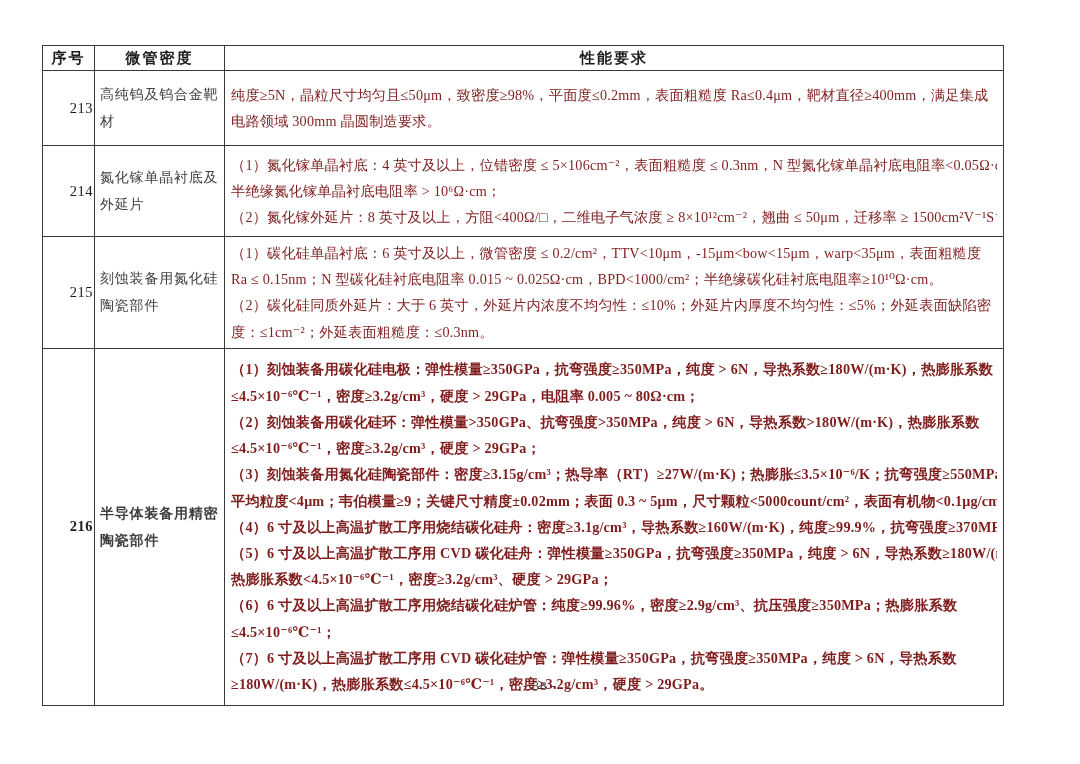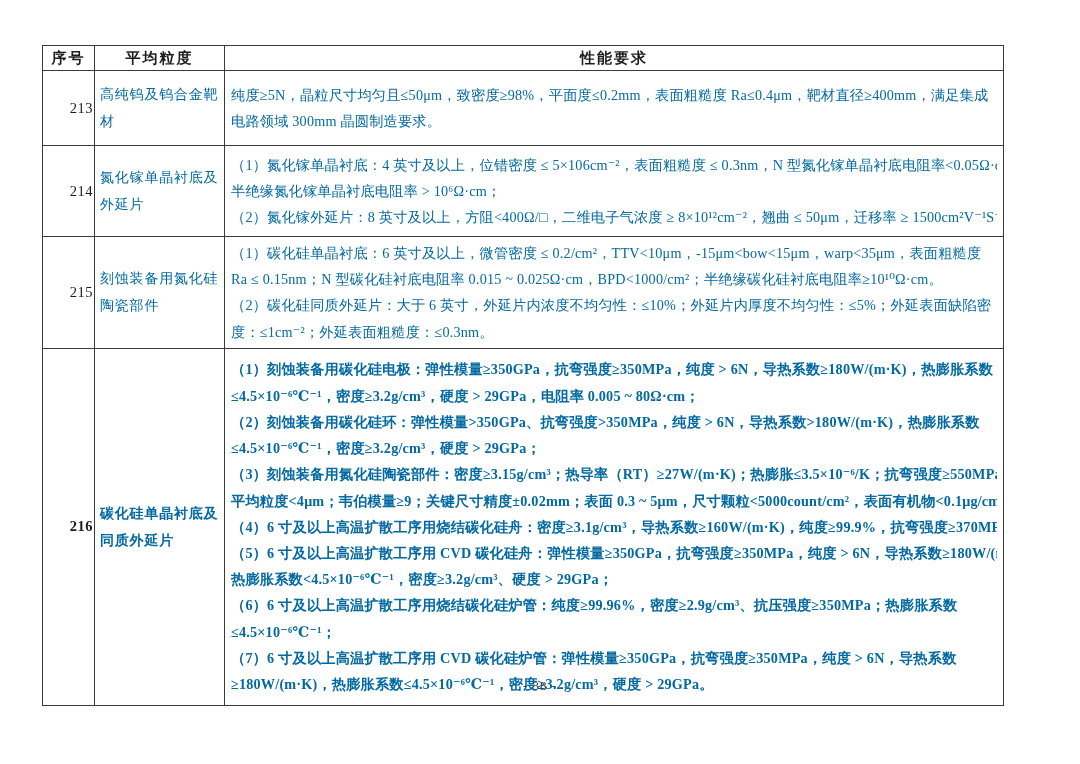--- a/index.html
+++ b/index.html
@@ -23,26 +23,26 @@
     font-size:15px; font-weight:bold; letter-spacing:2px;
     height:22px; text-align:center; padding:1px 2px;
     color:#1c1c1c;
   }
   td.no {
     text-align:right; vertical-align:middle;
     font-size:14.5px; letter-spacing:0.5px; color:#1c1c1c;
   }
   td.name {
     vertical-align:middle; font-size:14px; letter-spacing:0.8px;
-    line-height:27px; padding:4px 5px; color:#0369a1;
+    line-height:27px; padding:4px 5px; color:#404040;
     word-break:break-all;
   }
   td.req {
     vertical-align:middle; font-size:14.2px; letter-spacing:0.2px;
-    line-height:26.2px; padding:3px 6px; color:#0369a1;
+    line-height:26.2px; padding:3px 6px; color:#7f1d1d;
   }
   td.req .line { white-space:nowrap; overflow:hidden; }
   tr.r213 td { height:66px; }
   tr.r214 td { height:82px; }
   tr.r215 td { height:99px; }
   tr.r216 td { height:348px;font-weight:bold; }
   .footer {
     position:absolute; left:0; top:678px; width:1080px;
     text-align:center; font-size:13px; letter-spacing:1px; color:#333;
   }
@@ -54,21 +54,21 @@
 
   <table class="materials">
     <colgroup>
       <col class="c-no">
         <col class="c-name">
         <col>
     </colgroup>
     <thead>
       <tr>
         <th class="hdr">序号</th>
-        <th class="hdr">平均粒度</th>
+        <th class="hdr">微管密度</th>
         <th class="hdr">性能要求</th>
       </tr>
     </thead>
     <tbody>
       <tr class="r213">
         <td class="no">213</td>
         <td class="name">高纯钨及钨合金靶材</td>
         <td class="req">
           <div class="line">纯度≥5N，晶粒尺寸均匀且≤50μm，致密度≥98%，平面度≤0.2mm，表面粗糙度 Ra≤0.4μm，靶材直径≥400mm，满足集成</div>
           <div class="line">电路领域 300mm 晶圆制造要求。</div>
@@ -88,21 +88,21 @@
         <td class="name">刻蚀装备用氮化硅陶瓷部件</td>
         <td class="req">
           <div class="line">（1）碳化硅单晶衬底：6 英寸及以上，微管密度 ≤ 0.2/cm²，TTV&lt;10μm，-15μm&lt;bow&lt;15μm，warp&lt;35μm，表面粗糙度</div>
           <div class="line">Ra ≤ 0.15nm；N 型碳化硅衬底电阻率 0.015 ~ 0.025Ω·cm，BPD&lt;1000/cm²；半绝缘碳化硅衬底电阻率≥10¹⁰Ω·cm。</div>
           <div class="line">（2）碳化硅同质外延片：大于 6 英寸，外延片内浓度不均匀性：≤10%；外延片内厚度不均匀性：≤5%；外延表面缺陷密</div>
           <div class="line">度：≤1cm⁻²；外延表面粗糙度：≤0.3nm。</div>
         </td>
       </tr>
       <tr class="r216">
         <td class="no">216</td>
-        <td class="name">碳化硅单晶衬底及同质外延片</td>
+        <td class="name">半导体装备用精密陶瓷部件</td>
         <td class="req">
           <div class="line">（1）刻蚀装备用碳化硅电极：弹性模量≥350GPa，抗弯强度≥350MPa，纯度 &gt; 6N，导热系数≥180W/(m·K)，热膨胀系数</div>
           <div class="line">≤4.5×10⁻⁶℃⁻¹，密度≥3.2g/cm³，硬度 &gt; 29GPa，电阻率 0.005 ~ 80Ω·cm；</div>
           <div class="line">（2）刻蚀装备用碳化硅环：弹性模量&gt;350GPa、抗弯强度&gt;350MPa，纯度 &gt; 6N，导热系数&gt;180W/(m·K)，热膨胀系数</div>
           <div class="line">≤4.5×10⁻⁶℃⁻¹，密度≥3.2g/cm³，硬度 &gt; 29GPa；</div>
           <div class="line">（3）刻蚀装备用氮化硅陶瓷部件：密度≥3.15g/cm³；热导率（RT）≥27W/(m·K)；热膨胀≤3.5×10⁻⁶/K；抗弯强度≥550MPa；</div>
           <div class="line">平均粒度&lt;4μm；韦伯模量≥9；关键尺寸精度±0.02mm；表面 0.3 ~ 5μm，尺寸颗粒&lt;5000count/cm²，表面有机物&lt;0.1μg/cm²；</div>
           <div class="line">（4）6 寸及以上高温扩散工序用烧结碳化硅舟：密度≥3.1g/cm³，导热系数≥160W/(m·K)，纯度≥99.9%，抗弯强度≥370MPa；</div>
           <div class="line">（5）6 寸及以上高温扩散工序用 CVD 碳化硅舟：弹性模量≥350GPa，抗弯强度≥350MPa，纯度 &gt; 6N，导热系数≥180W/(m·K)，</div>
           <div class="line">热膨胀系数&lt;4.5×10⁻⁶℃⁻¹，密度≥3.2g/cm³、硬度 &gt; 29GPa；</div>

